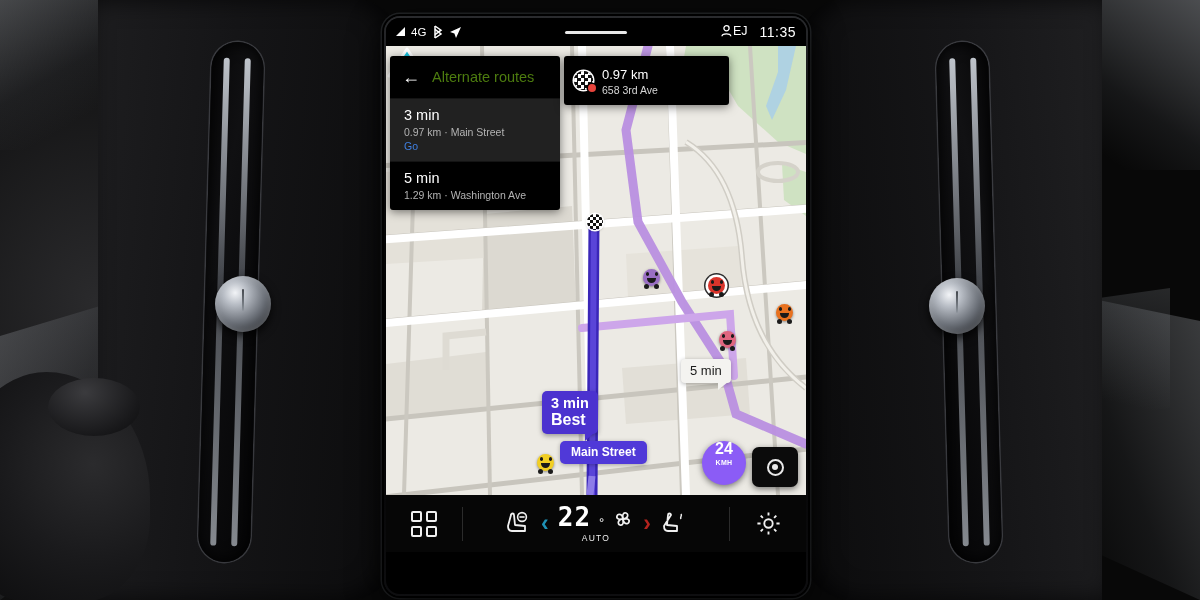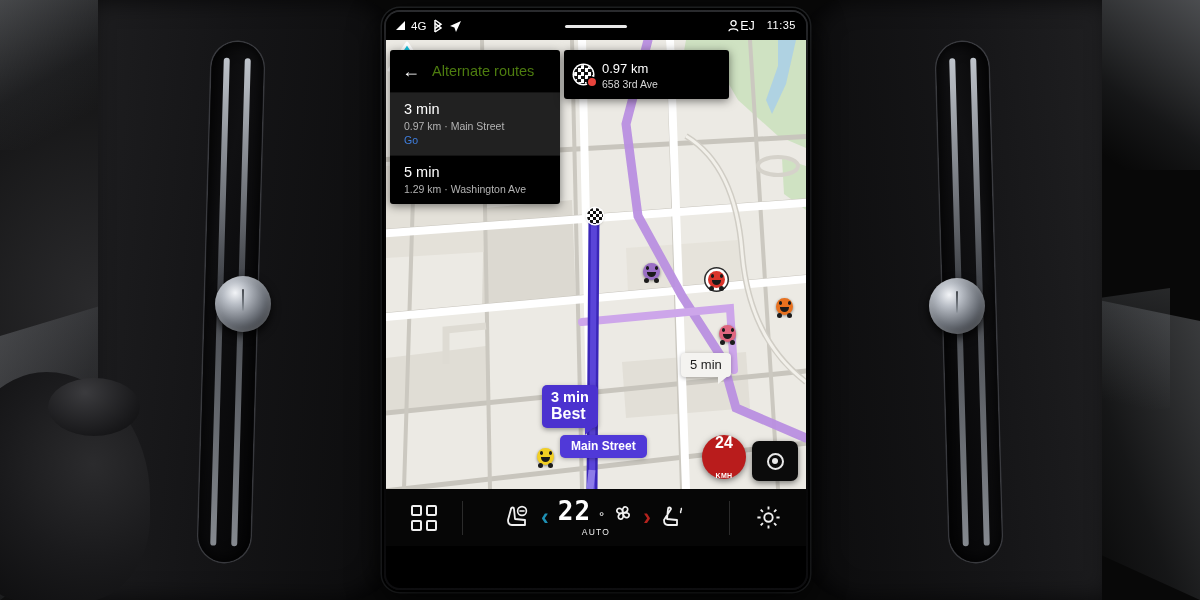--- a/index.html
+++ b/index.html
@@ -100,40 +100,40 @@
     border-radius:50% 60% 40% 40%;
   }
   .wheel-knobcap {
     position:absolute; left:48px; top:378px; width:92px; height:58px;
     border-radius:50%;
     background:radial-gradient(ellipse at 40% 25%, #3b3b3e, #18181a 70%, #0c0c0d);
   }
 
   
   .screen-bezel {
-    position:absolute; left:384px; top:10px; width:424px; height:580px;
+    position:absolute; left:384px; top:16px; width:424px; height:580px;
     border-radius:16px;
     background:linear-gradient(180deg,#2a2b2e,#0a0a0b 18%, #000 60%, #0e0e10 100%);
     box-shadow:0 10px 34px rgba(0,0,0,.9), 0 0 0 2px #000, 0 0 0 3.5px rgba(138,144,154,.22);
     padding:2px;
   }
   .screen {
     position:relative; width:420px; height:576px; overflow:hidden;
     border-radius:14px; background:#000;
   }
 
   
   .statusbar {
     position:relative; height:28px; background:#000; color:#fff;
     display:flex; align-items:center; padding:0 10px;
   }
   .sb-left { display:flex; align-items:center; gap:6px; }
   .sb-right { display:flex; align-items:flex-start; gap:12px; margin-left:auto; }
   .sb-txt { font-size:11.5px; letter-spacing:.2px; }
-  .sb-time { font-size:11px; letter-spacing:.5px; }
+  .sb-time { font-size:14px; letter-spacing:.5px; }
   .sb-handle {
     position:absolute; left:50%; top:13px; transform:translateX(-50%);
     width:62px; height:2.5px; background:#e8e8e8; border-radius:2px;
   }
   .sig-tri {
     width:0; height:0; border-left:9px solid transparent;
     border-bottom:9px solid #fff; margin-bottom:1px;
   }
   .user-chip { display:flex; align-items:center; gap:1px; font-size:12.5px; }
 
@@ -267,23 +267,23 @@
   .flag-map {
     position:absolute; left:201px; top:168px; z-index:14;
     width:16px; height:16px; border-radius:50%;
     background:repeating-conic-gradient(#111 0% 25%, #fff 0% 50%) 0 0/6px 6px;
     box-shadow:0 0 0 1.5px #fff, 0 1px 3px rgba(0,0,0,.4);
   }
 
   
   .speed-badge {
     position:absolute; right:60px; bottom:10px; z-index:18;
-    width:44px; height:44px; border-radius:50%; background:#b91c1c;
+    width:44px; height:44px; border-radius:50%; background:#8b5cf6;
     color:#fff; display:flex; flex-direction:column;
-    align-items:center; justify-content:space-between; line-height:1;
+    align-items:center; justify-content:flex-start; line-height:1;
     box-shadow:0 2px 6px rgba(0,0,0,.5);
   }
   .speed-badge .v { font-size:16px; font-weight:bold; }
   .speed-badge .u { font-size:7px; font-weight:bold; margin-top:2px; letter-spacing:.3px; }
   .recenter-btn {
     position:absolute; right:8px; bottom:8px; z-index:18;
     width:46px; height:40px; border-radius:7px; background:#0b0b0b;
     display:flex; align-items:center; justify-content:center;
     box-shadow:0 2px 6px rgba(0,0,0,.5);
   }

